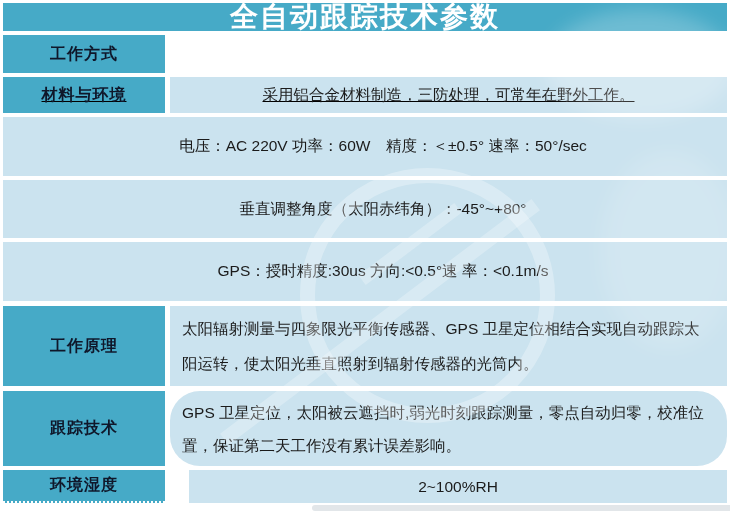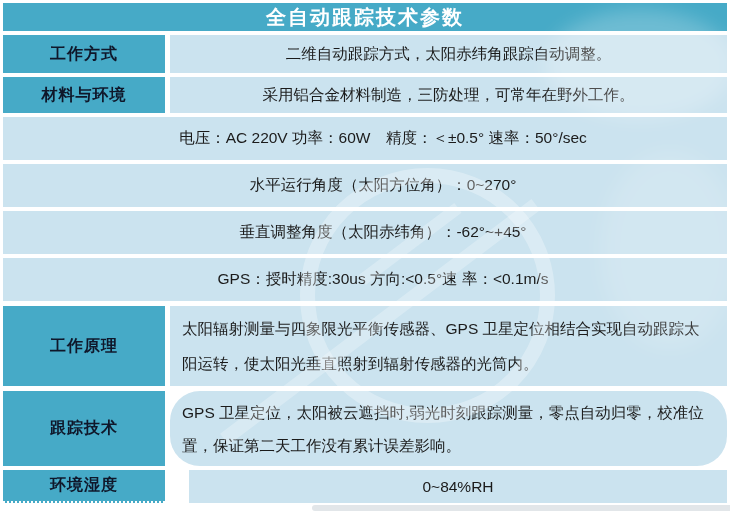--- a/index.html
+++ b/index.html
@@ -8,38 +8,38 @@
     font-family:"Liberation Sans","DejaVu Sans",sans-serif;
     overflow:hidden;
   }
   .spec-table{
     position:absolute;inset:0;box-sizing:border-box;
     padding:3px 3px 0 3px;
     display:flex;flex-direction:column;gap:4px;
   }
   .title-bar{
     height:28px;flex:0 0 28px;background:#46aac7;color:#ffffff;
-    font-weight:bold;font-size:20px;letter-spacing:2px;
+    font-weight:bold;font-size:28px;letter-spacing:2px;
     display:flex;align-items:center;justify-content:center;
   }
   .trow{display:flex;gap:5px;}
   .lcell{
     flex:0 0 162px;width:162px;background:#46aac7;color:#0f172a;
     font-weight:bold;font-size:16px;letter-spacing:1px;
     display:flex;align-items:center;justify-content:center;
     box-sizing:border-box;
   }
   .lcell.dotted{border-bottom:2px dotted #ffffff;}
   .ccell{
     flex:1;background:#cbe3ef;color:#1b1b1b;font-size:15.5px;
     display:flex;align-items:center;justify-content:center;
     box-sizing:border-box;
   }
   .h38{height:38px;flex:0 0 38px;}
-  .h36{height:36px;flex:0 0 36px;}
+  .h36{height:36px;flex:0 0 36px;text-decoration:underline;}
   .h184{height:184px;flex:0 0 184px;}
   .h80{height:80px;flex:0 0 80px;}
   .h75{height:75px;flex:0 0 75px;}
   .h33{height:33px;flex:0 0 33px;gap:24px;}
   .gap5{margin-top:1px;}
   .cstack{flex:1;display:flex;flex-direction:column;gap:4px;}
   .cstack .ccell{flex:1;padding-left:36px;}
   .para{
     justify-content:flex-start;text-align:left;
     padding:12px 12px;line-height:35px;
@@ -79,50 +79,48 @@
 </head>
 <body>
 
 <div class="page">
   <div class="spec-table">
 
     <div class="title-bar">全自动跟踪技术参数</div>
 
     <div class="trow h38">
       <div class="lcell">工作方式</div>
-      <div class="ccell">二维自动跟踪方式，太阳赤纬角跟踪自动调整。</div>
     </div>
 
     <div class="trow h36">
       <div class="lcell">材料与环境</div>
       <div class="ccell">采用铝合金材料制造，三防处理，可常年在野外工作。</div>
     </div>
 
     <div class="trow h184">
       <div class="cstack">
         <div class="ccell">电压：AC 220V 功率：60W　精度：＜±0.5° 速率：50°/sec</div>
-        <div class="ccell">水平运行角度（太阳方位角）：0~270°</div>
-        <div class="ccell">垂直调整角度（太阳赤纬角）：-62°~+45°</div>
+        <div class="ccell">垂直调整角度（太阳赤纬角）：-45°~+80°</div>
         <div class="ccell">GPS：授时精度:30us 方向:&lt;0.5°速 率：&lt;0.1m/s</div>
       </div>
     </div>
 
     <div class="trow h80 gap5">
       <div class="lcell">工作原理</div>
       <div class="ccell para">太阳辐射测量与四象限光平衡传感器、GPS 卫星定位相结合实现自动跟踪太阳运转，使太阳光垂直照射到辐射传感器的光筒内。</div>
     </div>
 
     <div class="trow h75 gap5">
       <div class="lcell">跟踪技术</div>
       <div class="ccell para para-sm">GPS 卫星定位，太阳被云遮挡时,弱光时刻跟踪测量，零点自动归零，校准位置，保证第二天工作没有累计误差影响。</div>
     </div>
 
     <div class="trow h33">
       <div class="lcell dotted">环境湿度</div>
-      <div class="ccell">0~84%RH</div>
+      <div class="ccell">2~100%RH</div>
     </div>
 
   </div>
 
   <div class="wm wm-circle"></div>
   <div class="wm wm-diag"></div>
   <div class="wm wm-tbar"></div>
   <div class="wm wm-blob"></div>
   <div class="wm wm-blob2"></div>
 

